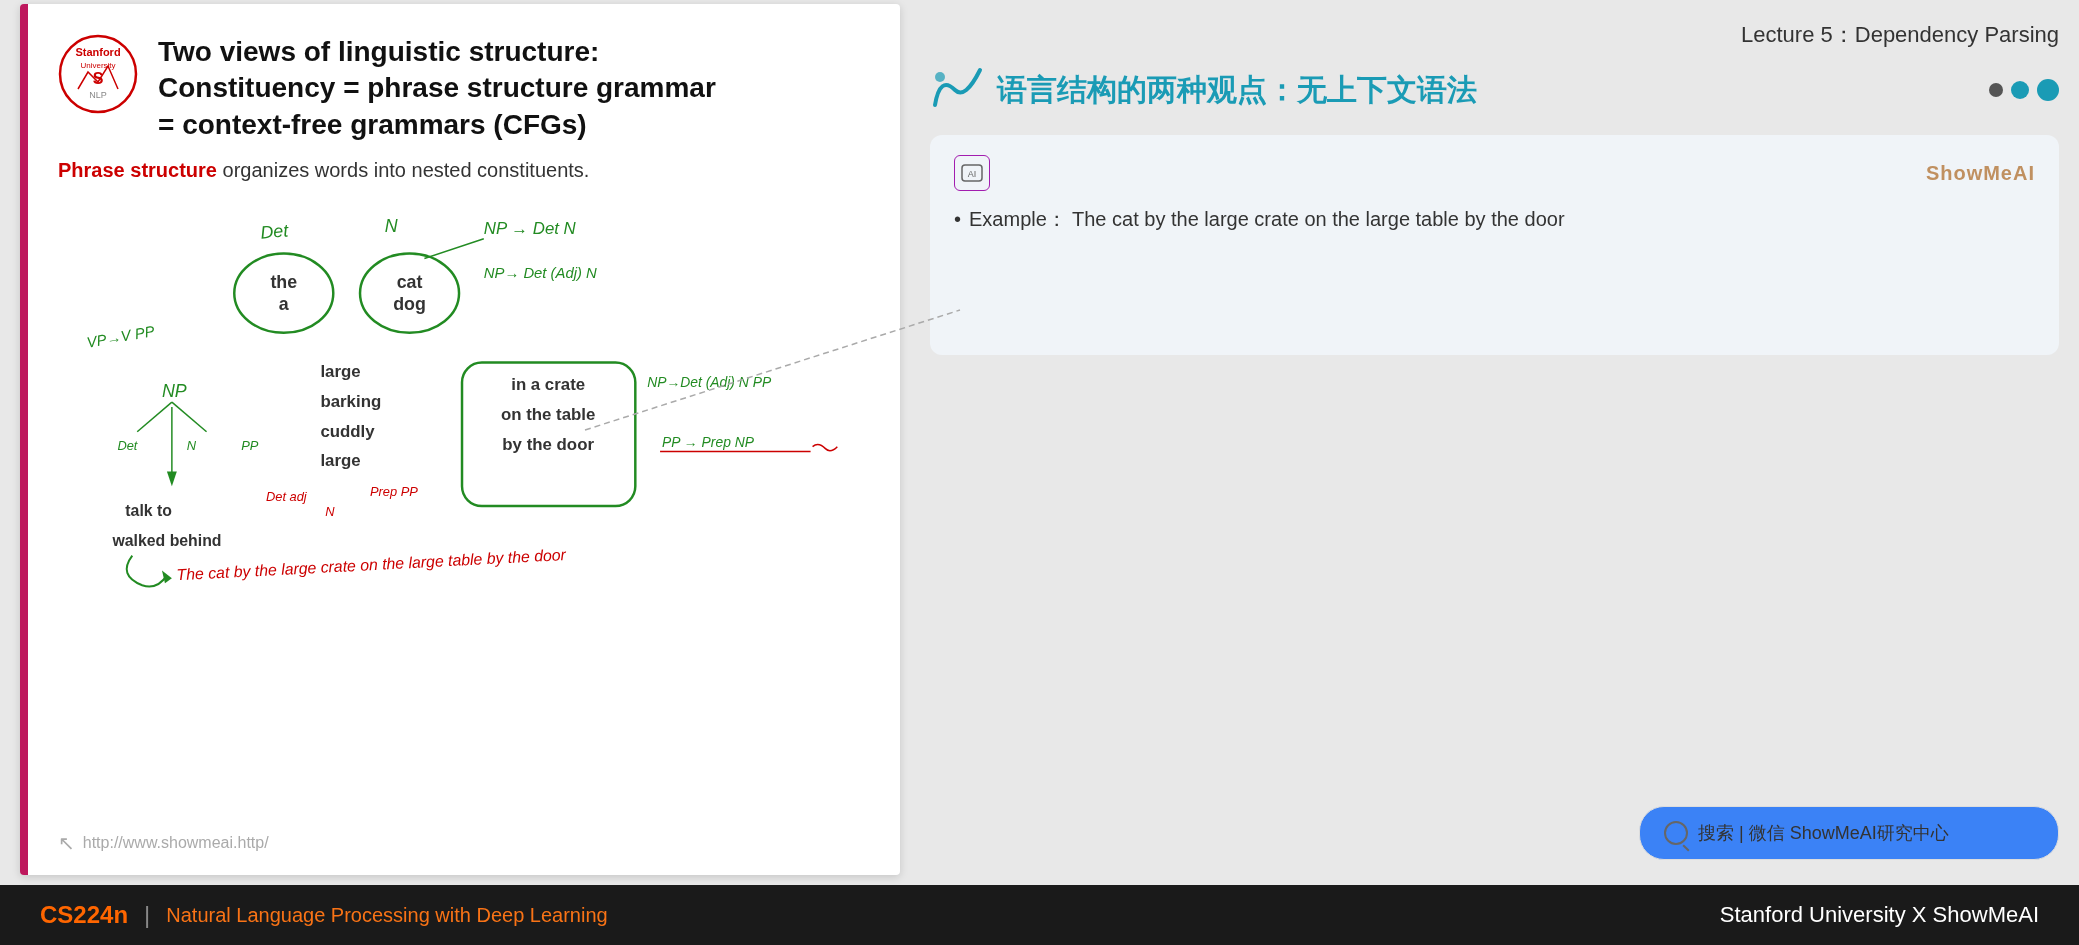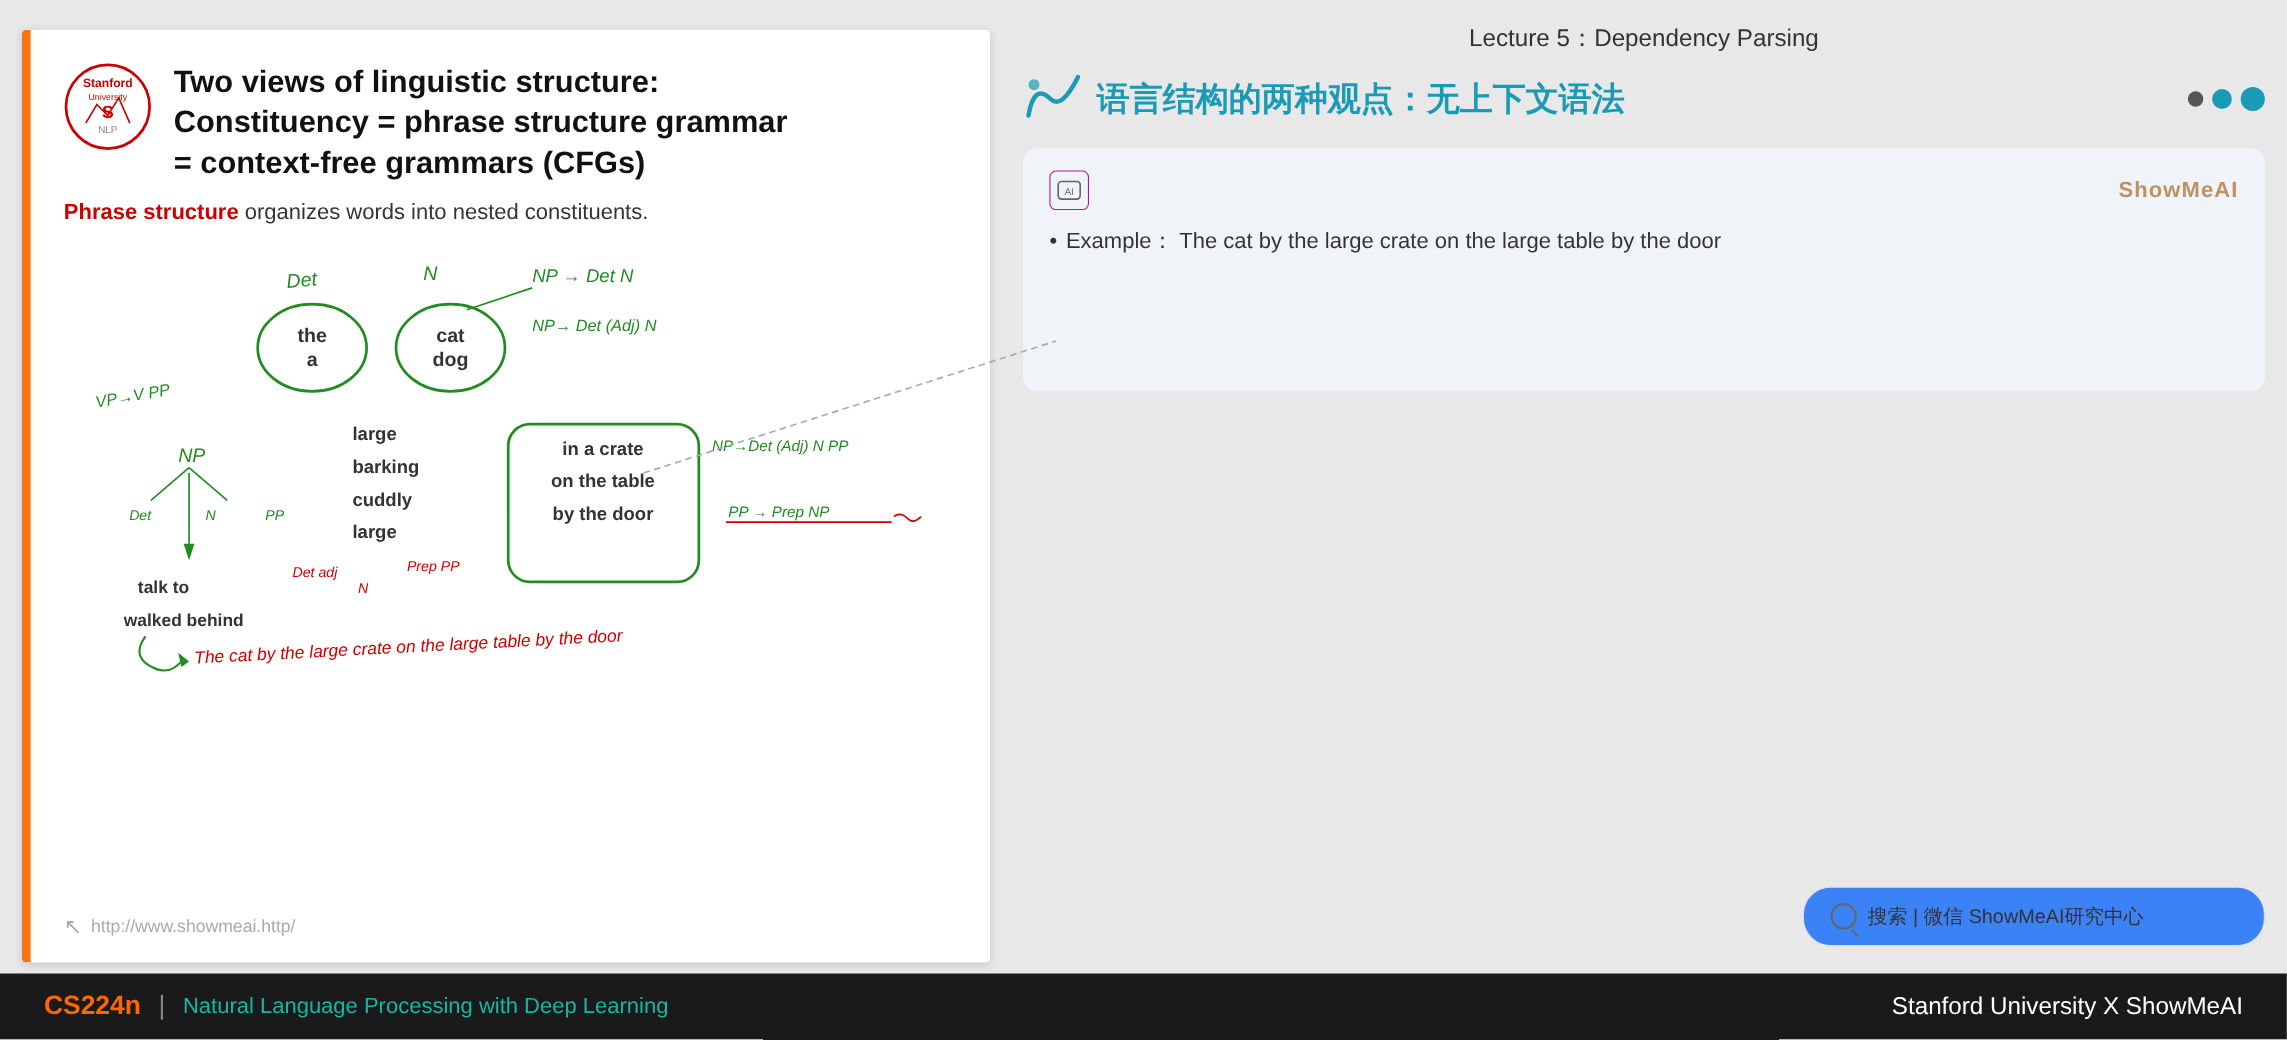--- a/index.html
+++ b/index.html
@@ -24,26 +24,26 @@
       display: flex;
       flex: 1;
       background: #e8e8e8;
     }
 
     
     .slide-panel {
       width: 880px;
       min-width: 880px;
       background: white;
-      margin: 27px 20px 10px 20px;
+      margin: 4px 20px 10px 20px;
       border-radius: 4px;
       box-shadow: 0 2px 8px rgba(0,0,0,0.15);
       position: relative;
       overflow: hidden;
-      border-left: 8px solid #f97316;
+      border-left: 8px solid #be185d;
     }
 
     .slide-inner {
       padding: 30px 30px 20px 30px;
       height: 100%;
       position: relative;
     }
 
     
     .slide-header {
@@ -92,21 +92,21 @@
       left: 30px;
       color: #999;
       font-size: 16px;
       display: flex;
       align-items: center;
       gap: 8px;
     }
 
     
     .lecture-header {
-      text-align: center;
+      text-align: right;
       font-size: 22px;
       color: #333;
       font-weight: normal;
       padding: 10px 0 15px 0;
     }
 
     
     .chinese-title-bar {
       display: flex;
       align-items: center;
@@ -237,21 +237,21 @@
       font-weight: bold;
       font-size: 24px;
     }
 
     .separator {
       color: #888;
       font-size: 24px;
     }
 
     .course-title {
-      color: #14b8a6;
+      color: #f97316;
       font-size: 20px;
       text-align: center;
     }
 
     .bottom-right {
       color: white;
       font-size: 22px;
     }
 
     

